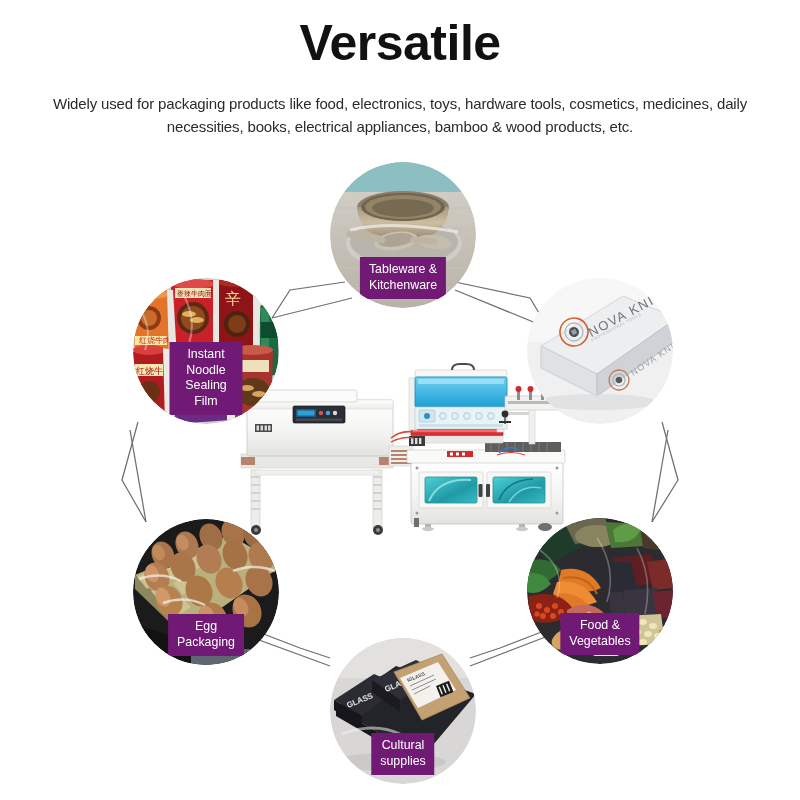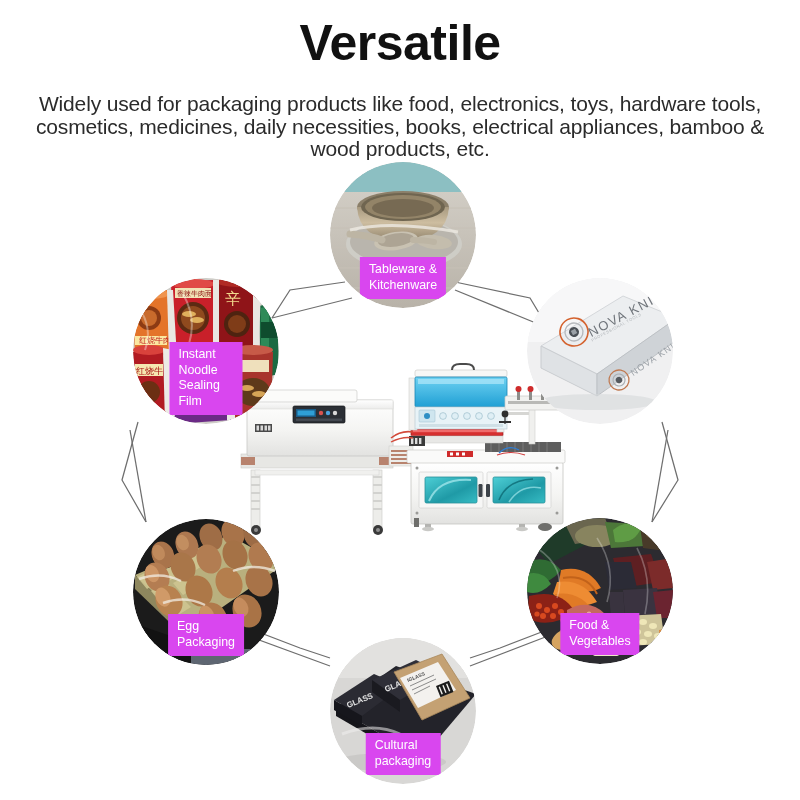--- a/index.html
+++ b/index.html
@@ -11,35 +11,35 @@
   #page{position:relative;width:800px;height:800px;}
 
   
   .page-title{
     position:absolute;left:0;top:14px;width:800px;text-align:center;
     font-size:50px;line-height:58px;font-weight:bold;letter-spacing:-0.5px;
     color:#111111;
   }
   .page-subtitle{
     position:absolute;left:14px;top:93px;width:772px;text-align:center;
-    font-size:21px;line-height:22.5px;color:#2b2b2b;letter-spacing:-0.15px;
+    font-size:15px;line-height:22.5px;color:#2b2b2b;letter-spacing:-0.15px;
   }
 
   
   .diagram{position:absolute;left:0;top:150px;width:800px;height:650px;}
   .links{position:absolute;left:0;top:0;width:800px;height:650px;}
 
   
   .node{position:absolute;border-radius:50%;overflow:hidden;}
   .node-img{position:absolute;left:0;top:0;width:100%;height:100%;}
   .node-label{
     position:absolute;left:50%;transform:translateX(-50%);
     bottom:9px;
-    background:#d946ef;color:#ffffff;
-    font-size:12.4px;line-height:15.5px;text-align:left;
+    background:#701a75;color:#ffffff;
+    font-size:12.4px;line-height:15.5px;text-align:center;
     padding:5px 9px 6px 9px;white-space:pre-line;
     box-sizing:border-box;
   }
   .node-label.wide{width:160%;}
 
   
   .clip{position:absolute;left:0;top:0;width:100%;height:100%;border-radius:50%;overflow:hidden;}
 
   
   .machine{position:absolute;}
@@ -468,21 +468,21 @@
             <rect x="108" y="50" width="1.4" height="8" transform="rotate(-22 106 48)"></rect>
             <rect x="112" y="50" width="1.4" height="8" transform="rotate(-22 106 48)"></rect>
             <rect x="116" y="50" width="1.4" height="8" transform="rotate(-22 106 48)"></rect>
           </g>
 
           <ellipse cx="60" cy="124" rx="56" ry="9" fill="#c7c6c3" opacity="0.8"></ellipse>
           <path d="M12,96 Q44,84 70,96" stroke="#f0efee" stroke-width="3" fill="none" opacity="0.55"></path>
         </svg>
       </div>
       <div class="node-label">Cultural
-packaging</div>
+supplies</div>
     </div>
 
     <div class="node" style="left:133px;top:369px;width:146px;height:146px;">
       <div class="clip">
         <svg class="node-img" viewBox="0 0 146 146" preserveAspectRatio="none">
           <rect x="0" y="0" width="146" height="146" fill="#1b1b1b"></rect>
           <rect x="0" y="130" width="146" height="16" fill="#5e6672"></rect>
 
           <path d="M2,56 L96,16 L150,46 L58,110 Z" fill="#b9b07e"></path>
           <path d="M2,56 L58,110 L58,124 L2,70 Z" fill="#8e875e"></path>

